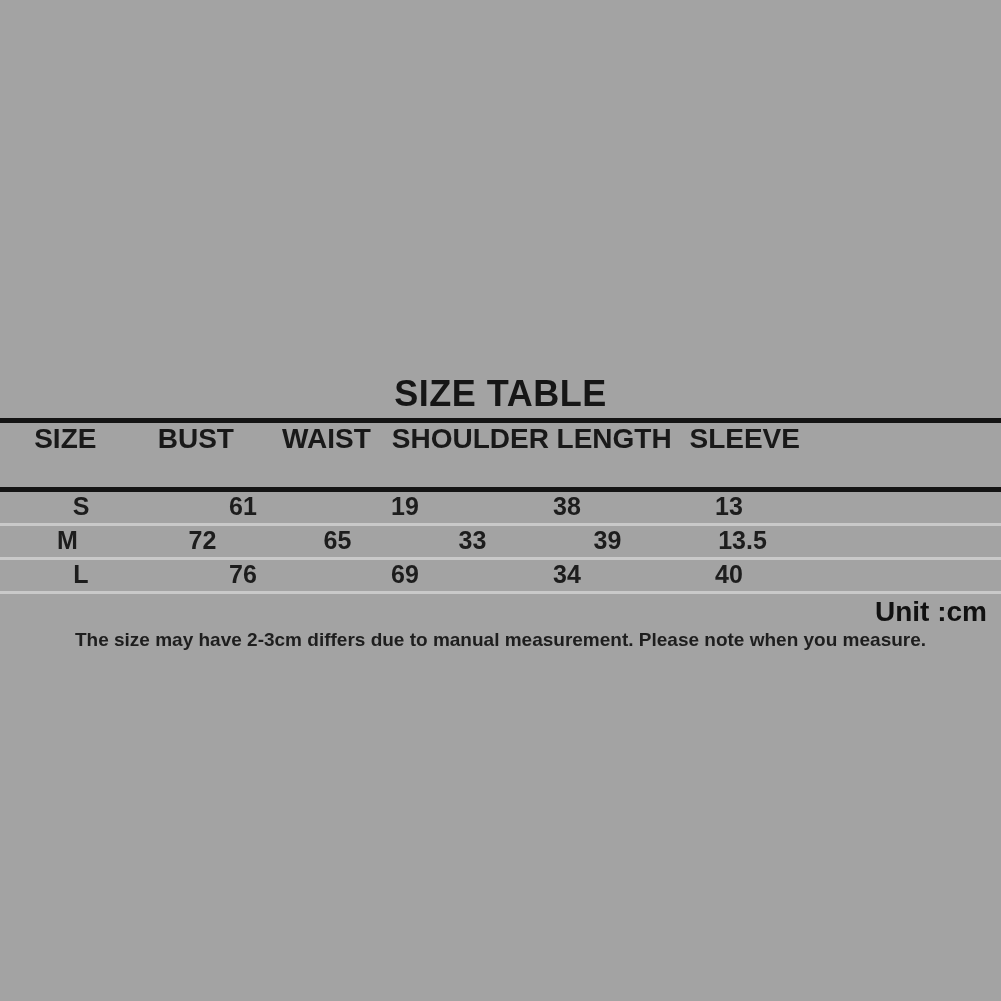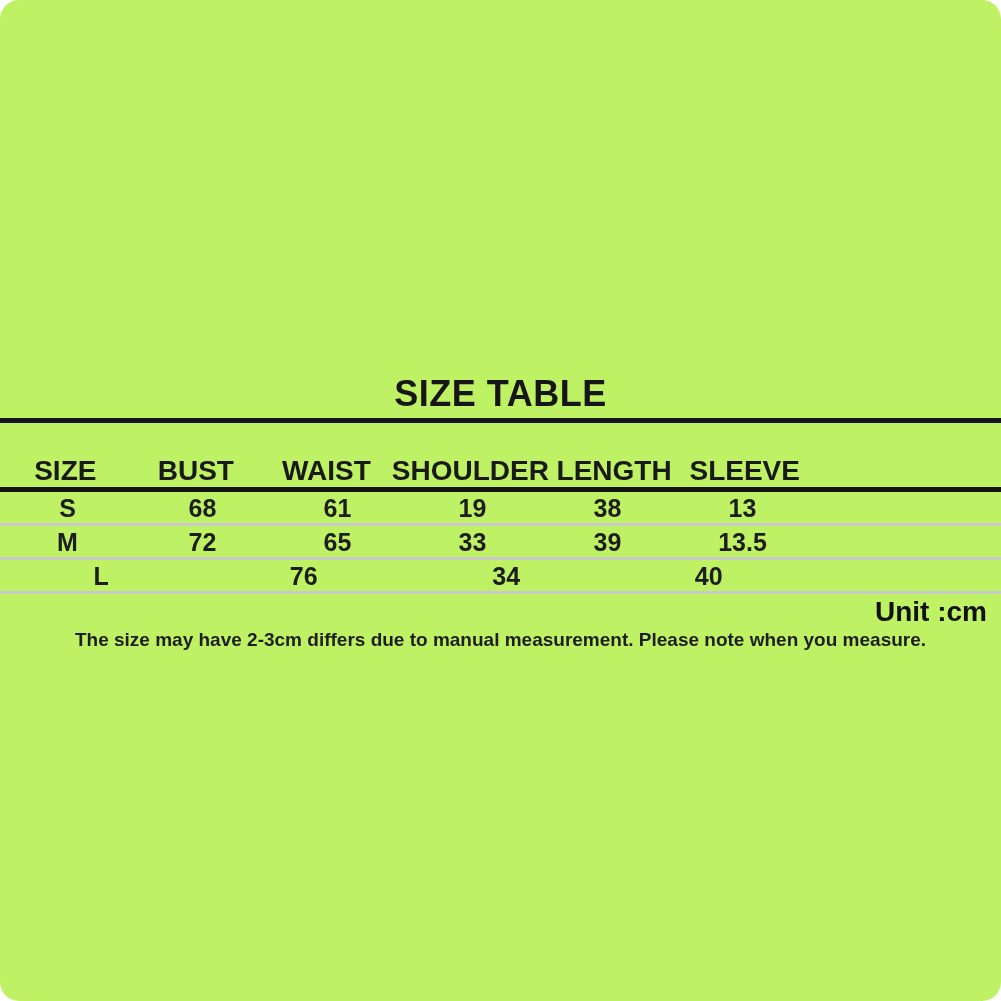--- a/index.html
+++ b/index.html
@@ -4,25 +4,24 @@
 <style>
   html, body {
     margin: 0;
     padding: 0;
     background: #ffffff;
   }
   .canvas {
     position: relative;
     width: 1001px;
     height: 1001px;
-    background: #bef264;
+    background: #a3a3a3;
     overflow: hidden;
     font-family: "Liberation Sans", sans-serif;
     color: #1b1b1b;
-    border-radius: 19px;
   }
   .sheet {
     padding-top: 372px;
   }
   .title {
     margin: 0 0 2px 0;
     height: 44px;
     line-height: 44px;
     text-align: center;
     font-size: 36px;
@@ -39,21 +38,21 @@
     height: 5px;
     background: #141414;
   }
   .rule.light {
     height: 3px;
     background: #c9c9c9;
   }
   .row {
     display: flex;
     width: 810px;
-    align-items: flex-end;
+    align-items: flex-start;
   }
   .cell {
     flex: 1 1 0;
     text-align: center;
     white-space: nowrap;
   }
   .header-row {
     height: 64px;
   }
   .header-row .cell {
@@ -105,21 +104,20 @@
       <div class="cell">WAIST</div>
       <div class="cell">SHOULDER</div>
       <div class="cell">LENGTH</div>
       <div class="cell">SLEEVE</div>
     </div>
 
     <div class="rule heavy"></div>
 
     <div class="row data-row">
       <div class="cell">S</div>
-      <div class="cell">68</div>
       <div class="cell">61</div>
       <div class="cell">19</div>
       <div class="cell">38</div>
       <div class="cell">13</div>
     </div>
 
     <div class="rule light"></div>
 
     <div class="row data-row">
       <div class="cell">M</div>
@@ -128,20 +126,21 @@
       <div class="cell">33</div>
       <div class="cell">39</div>
       <div class="cell">13.5</div>
     </div>
 
     <div class="rule light"></div>
 
     <div class="row data-row">
       <div class="cell">L</div>
       <div class="cell">76</div>
+      <div class="cell">69</div>
       <div class="cell">34</div>
       <div class="cell">40</div>
     </div>
 
     <div class="rule light"></div>
 
     <div class="unit-row">Unit :cm</div>
 
     <div class="note-row">The size may have 2-3cm differs due to manual measurement. Please note when you measure.</div>
 

